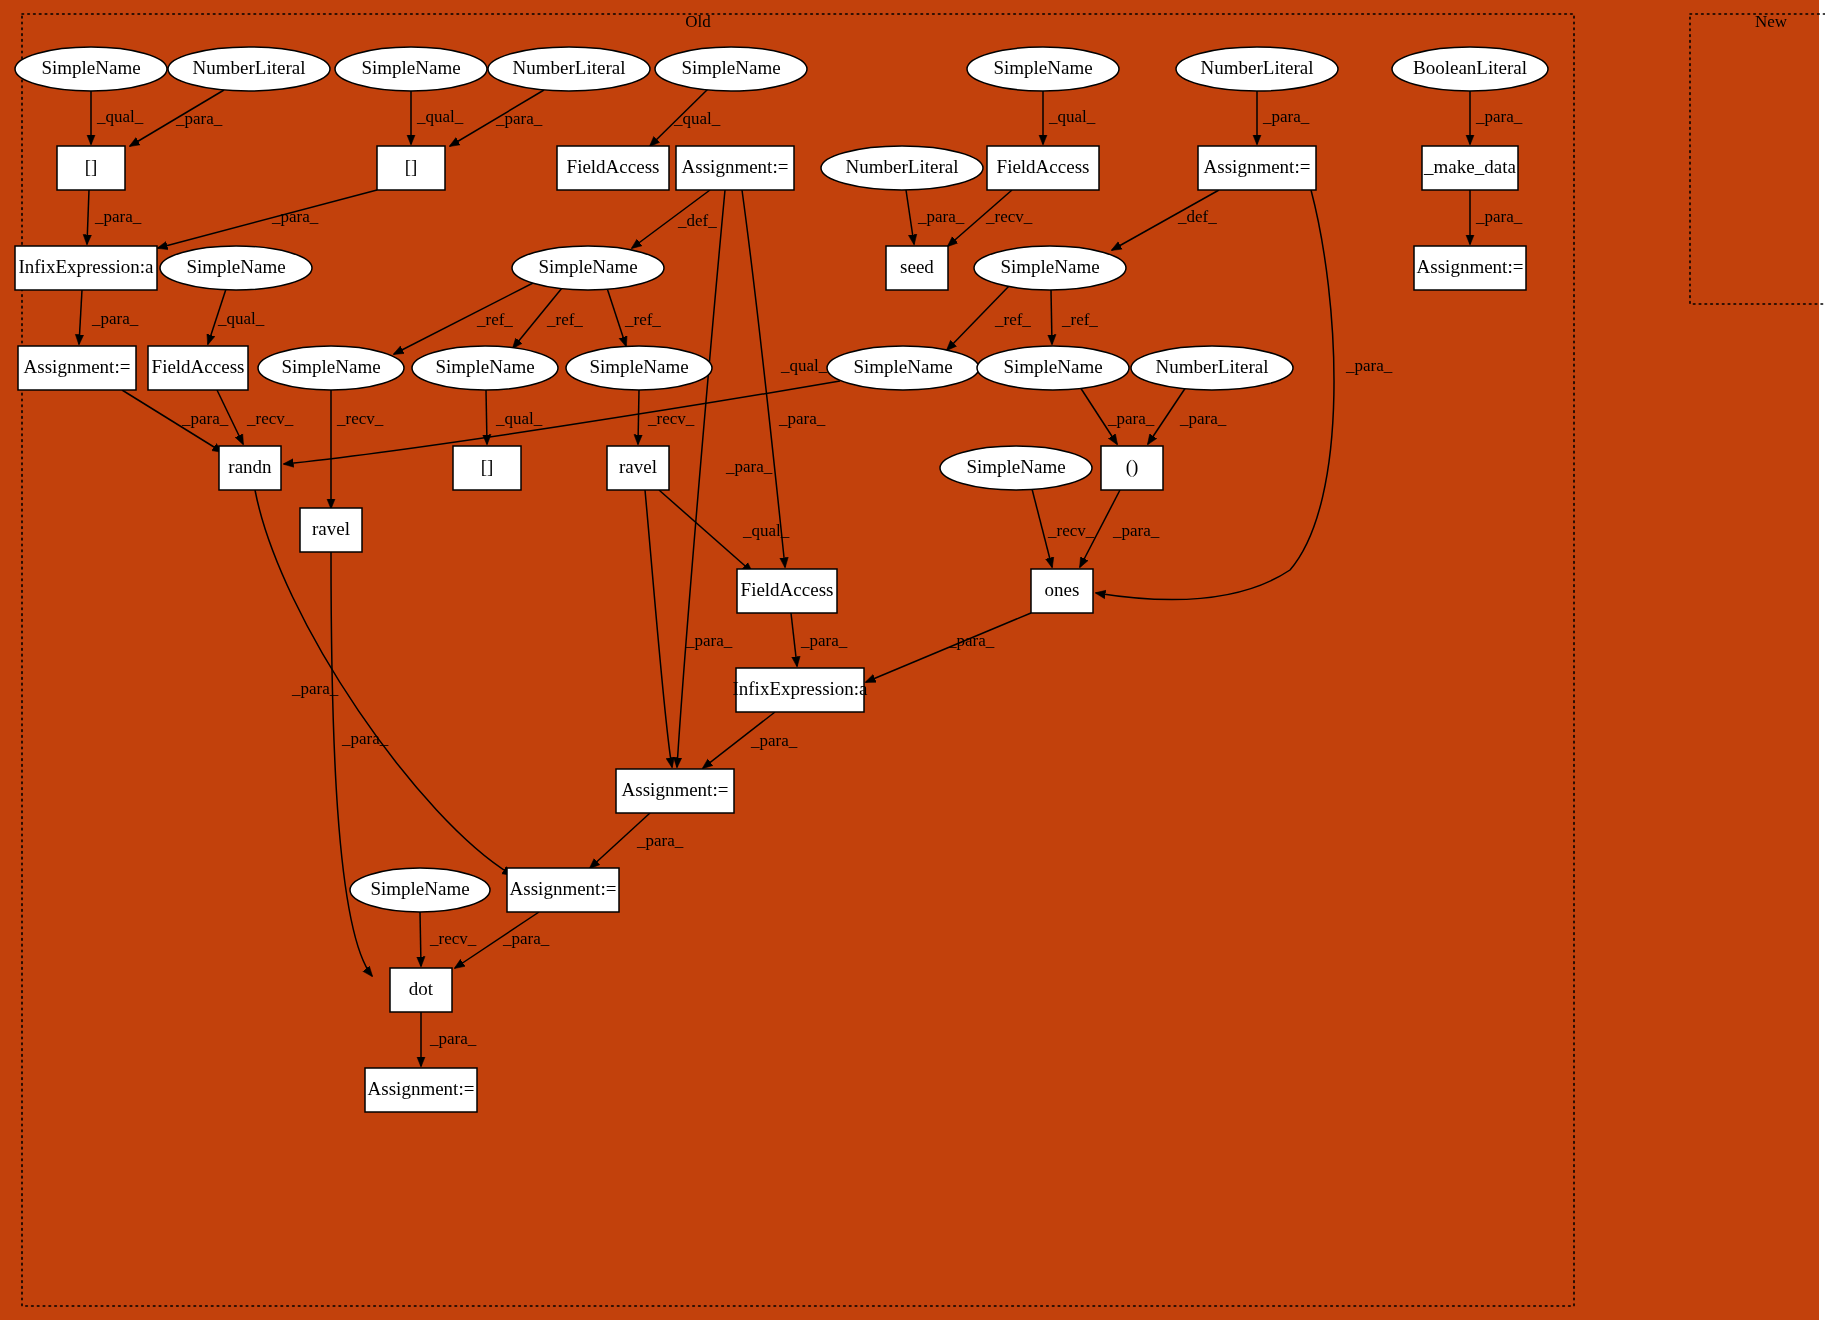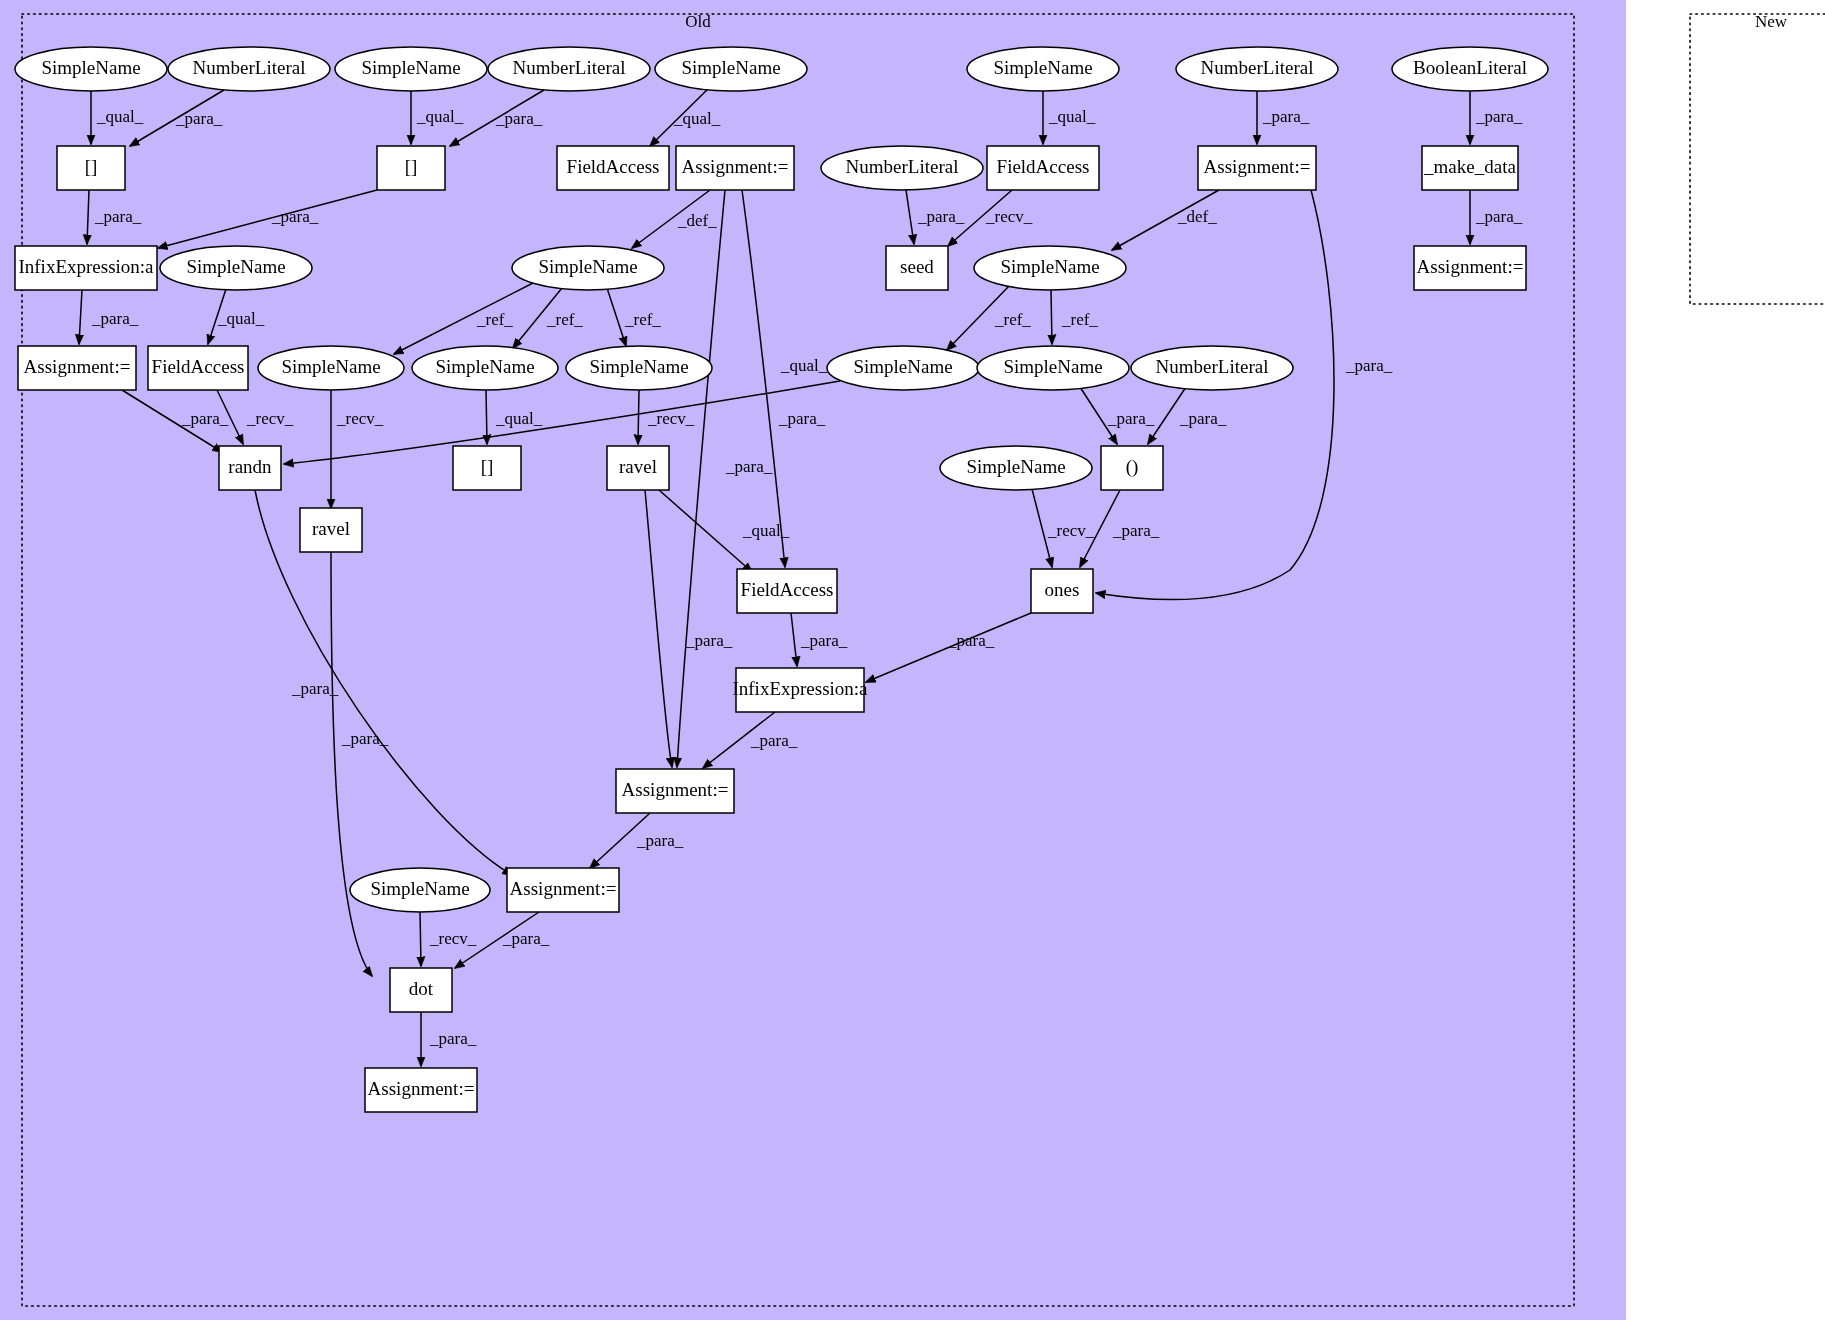--- a/index.html
+++ b/index.html
@@ -3,23 +3,23 @@
 <meta charset="utf-8">
 <title>Old / New AST Diff Graph</title>
 <style>
   html, body {
     margin: 0;
     padding: 0;
     background: #ffffff;
   }
   #canvas-wrap {
     position: relative;
-    width: 1626px;
+    width: 1819px;
     height: 1320px;
-    background: #c4b5fd;
+    background: #c2410c;
     font-family: "Liberation Serif", "DejaVu Serif", serif;
   }
   svg#graph {
     display: block;
     width: 1825px;
     height: 1320px;
   }
   .cluster-box {
     fill: none;
     stroke: #000000;

